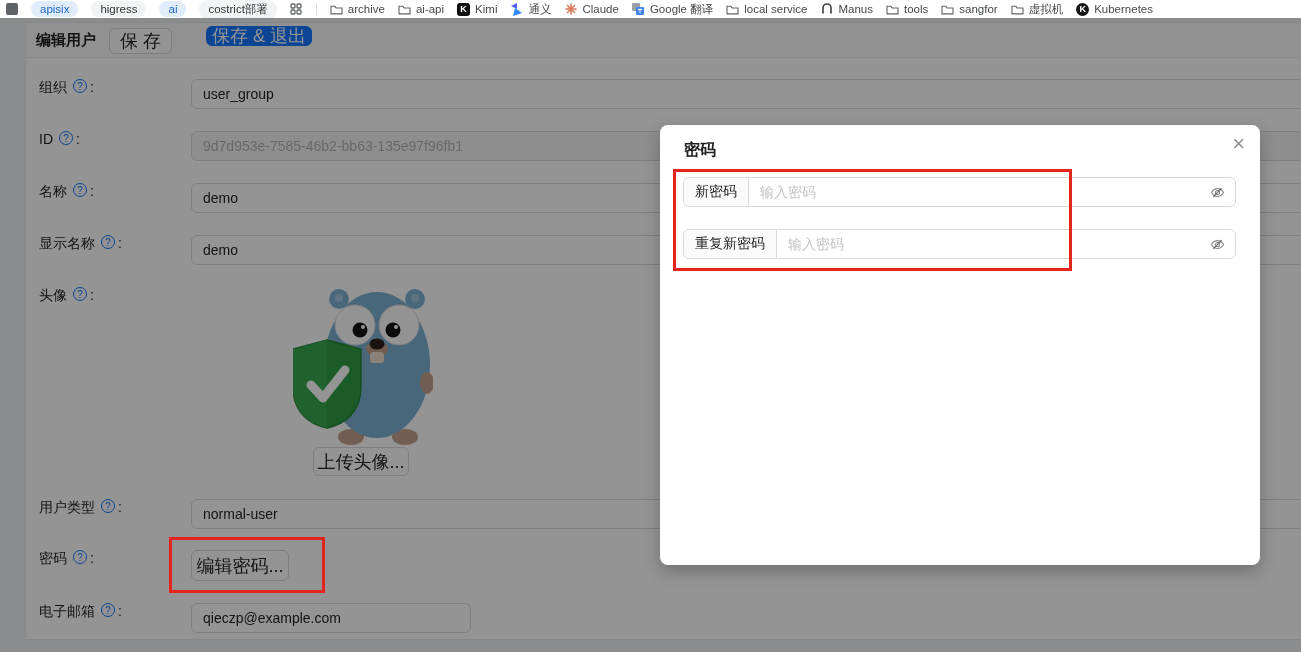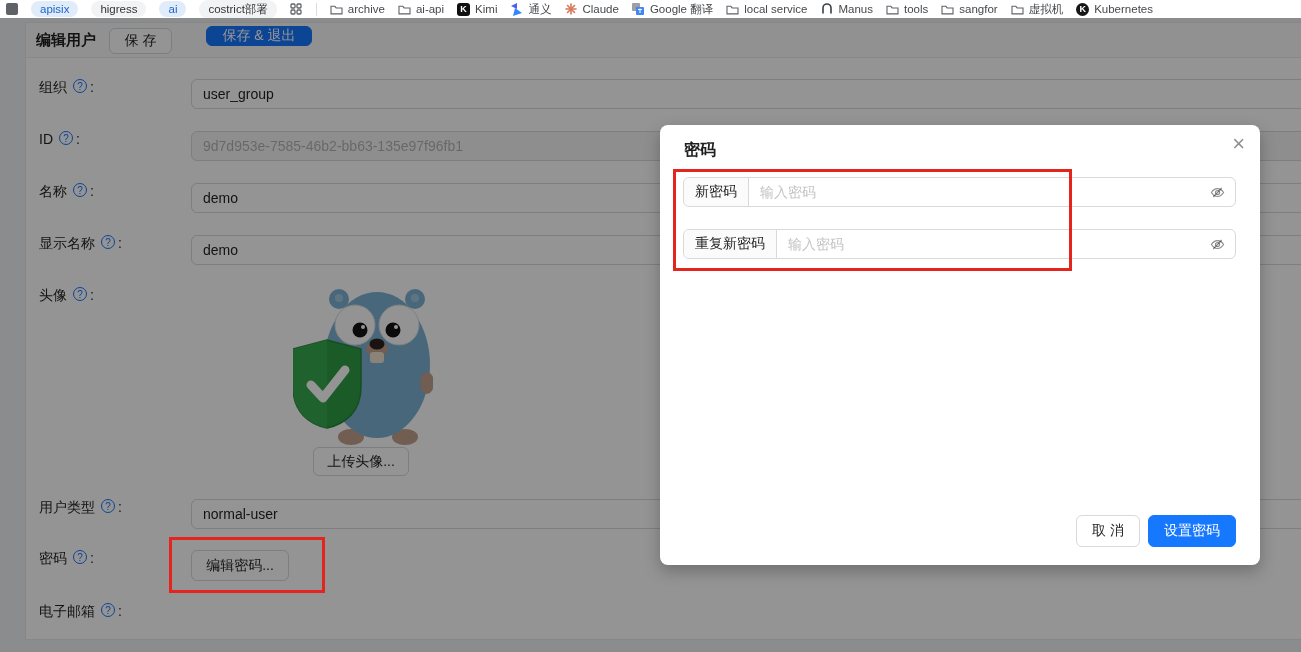--- a/index.html
+++ b/index.html
@@ -24,21 +24,21 @@
 
   
   .page { position:relative; width:1301px; height:634px; background:#f0f1f3; }
   .card { position:absolute; left:25px; top:4px; width:1290px; height:618px;
     background:#fff; border:1px solid #e9e9e9; }
   .card-header { position:absolute; left:0; top:0; width:100%; height:35px;
     background:#fafafa; border-bottom:1px solid #ebebeb; }
   .page-title { position:absolute; left:10px; top:8px; font-size:15px; font-weight:bold;
     color:rgba(0,0,0,.88); }
   .btn { display:inline-flex; align-items:center; justify-content:center;
-    border-radius:6px; font-size:14px; cursor:pointer; }
+    border-radius:6px; font-size:18px; cursor:pointer; }
   .btn-default { background:#fff; border:1px solid #d9d9d9; color:rgba(0,0,0,.88); }
   .btn-primary { background:#1677ff; border:1px solid #1677ff; color:#fff; }
   .hdr-save { position:absolute; left:83px; top:5px; width:63px; height:26px; }
   .hdr-save-exit { position:absolute; left:180px; top:3px; width:106px; height:20px; }
 
   .row-label { position:absolute; left:13px; height:30px; display:flex; 
     font-size:14px; color:rgba(0,0,0,.88); }
   .help-circle { display:inline-flex; width:14px; height:14px; border:1px solid #1677ff;
     border-radius:50%; color:#1677ff; font-size:10px; align-items:center;
     justify-content:center; margin:0 3px 0 6px; }
@@ -295,20 +295,21 @@
     </div>
     <button class="btn btn-default edit-pwd-btn">编辑密码...</button>
 
     <div class="row-label" style="top:580px">
       <span>电子邮箱</span>
       <span class="help-circle">
           <span>?</span>
         </span>
       <span>:</span>
     </div>
+    <input class="ant-input" style="top: 580px; width: 280px;" value="qieczp@example.com">
   </div>
 
   <div class="mask"></div>
 
   <div class="modal">
     <div class="modal-title">密码</div>
     <div class="modal-close">×</div>
 
     <div class="pw-row r1">
       <span class="pw-addon">新密码</span>
@@ -331,21 +332,17 @@
         <svg width="15" height="15" viewBox="0 0 16 16">
             <g fill="none" stroke="currentColor" stroke-width="1.2">
               <path d="M1.5 8s2.6-4.2 6.5-4.2S14.5 8 14.5 8s-2.6 4.2-6.5 4.2S1.5 8 1.5 8z"></path>
               <circle cx="8" cy="8" r="2.2"></circle>
               <line x1="3.5" y1="12.8" x2="12.5" y2="3.2"></line>
             </g>
           </svg>
       </span>
     </div>
 
-    <div class="modal-footer">
-      <button class="btn btn-default cancel-btn">取 消</button>
-      <button class="btn btn-primary submit-btn">设置密码</button>
-    </div>
   </div>
 
   <div class="red-box b1"></div>
   <div class="red-box b2"></div>
 </div>
 
 </body></html>

